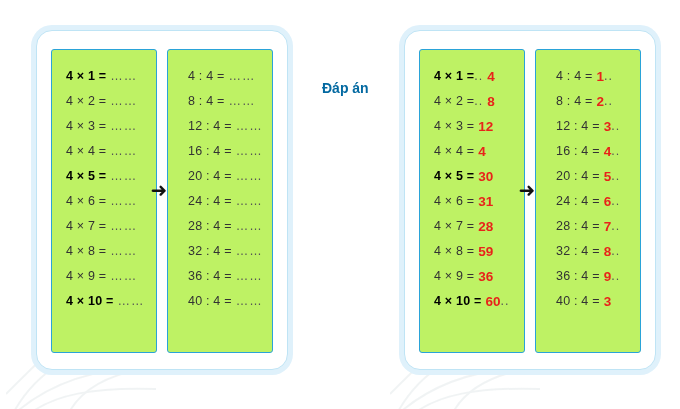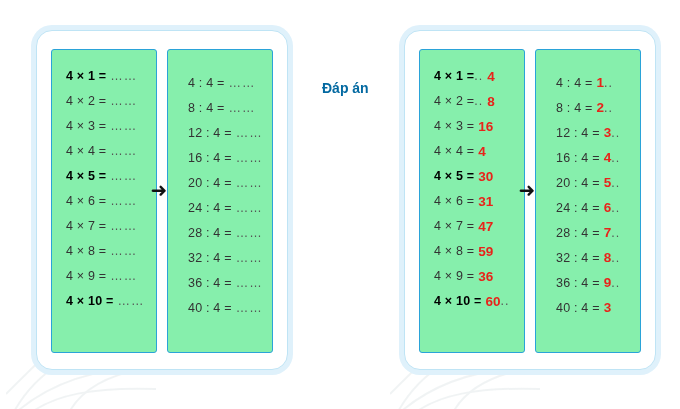--- a/index.html
+++ b/index.html
@@ -47,34 +47,34 @@
     display: flex;
     gap: 10px;
   }
 
   .col {
     border: 1.5px solid #2aa3d8;
     border-radius: 3px;
     flex: 1;
     padding: 14px 6px 10px 6px;
     box-sizing: border-box;
-    background: #86efac;
+    background: #bef264;
   }
 
   .row {
     font-size: 12.5px;
     color: #333333;
     line-height: 1.0;
     height: 25px;
     display: flex;
     align-items: center;
     white-space: nowrap;
   }
   .col-a .row { padding-left: 8px; }
-  .col-b .row { padding-left: 14px; align-items: flex-end; }
+  .col-b .row { padding-left: 14px; }
 
   .row.bold .expr { font-weight: bold; color: #000; }
 
   .expr { letter-spacing: 0.2px; }
 
   .dots {
     color: #555;
     letter-spacing: 1px;
     margin-left: 4px;
     font-size: 12.5px;
@@ -242,41 +242,41 @@
           <span class="answer">4</span>
         </div>
       <div class="row">
           <span class="expr">4 × 2 =</span>
           <span class="answer-dots">..</span>
           <span class="answer">8</span>
         </div>
       <div class="row">
           <span class="expr">4 × 3 =</span>
           <span class="answer-dots"></span>
-          <span class="answer">16</span>
+          <span class="answer">12</span>
         </div>
       <div class="row">
           <span class="expr">4 × 4 =</span>
           <span class="answer-dots"></span>
           <span class="answer">4</span>
         </div>
       <div class="row bold">
           <span class="expr">4 × 5 =</span>
           <span class="answer-dots"></span>
           <span class="answer">30</span>
         </div>
       <div class="row">
           <span class="expr">4 × 6 =</span>
           <span class="answer-dots"></span>
           <span class="answer">31</span>
         </div>
       <div class="row">
           <span class="expr">4 × 7 =</span>
           <span class="answer-dots"></span>
-          <span class="answer">47</span>
+          <span class="answer">28</span>
         </div>
       <div class="row">
           <span class="expr">4 × 8 =</span>
           <span class="answer-dots"></span>
           <span class="answer">59</span>
         </div>
       <div class="row">
           <span class="expr">4 × 9 =</span>
           <span class="answer-dots"></span>
           <span class="answer">36</span>

